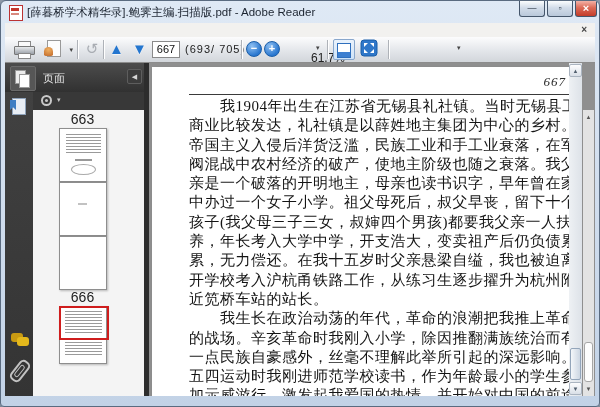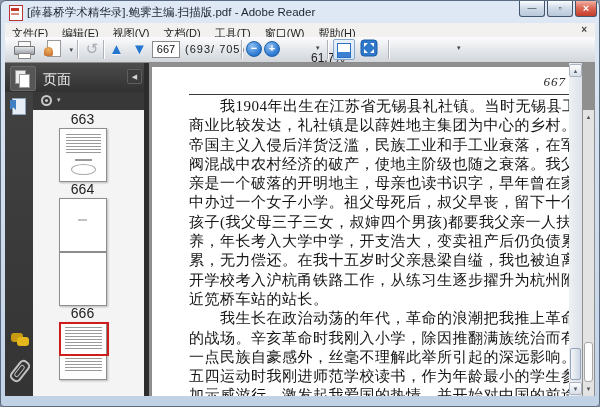--- a/index.html
+++ b/index.html
@@ -59,21 +59,21 @@
   #find-input{position:absolute;left:389px;top:4px;width:56px;height:15px;background:#fff;border:1px solid #8a8a8a;
               font-size:11px;color:#9a9a9a;line-height:15px;padding-left:4px;}
   #find-caret{position:absolute;left:452px;top:7px;font-size:7px;color:#444;}
   
   #main{position:absolute;left:4px;right:4px;top:62px;bottom:10px;background:#8f8f8f;overflow:hidden;}
   
   #panel-header{position:absolute;left:0;top:0;width:139px;height:29px;background:linear-gradient(#4c4c4c,#313131);z-index:5;}
   #pages-icon{position:absolute;left:5px;top:3px;width:24px;height:23px;background:#565656;border:1px solid #6a6a6a;border-radius:2px;}
   #pages-icon .p1{position:absolute;left:4px;top:3px;width:9px;height:12px;background:#ececec;border:1px solid #999;}
   #pages-icon .p2{position:absolute;left:8px;top:7px;width:9px;height:12px;background:#fff;border:1px solid #999;}
-  #panel-title{position:absolute;left:38px;top:8px;font-size:14px;color:#e6e6e6;}
+  #panel-title{position:absolute;left:38px;top:8px;font-size:11px;color:#e6e6e6;}
   #collapse-button{position:absolute;left:122px;top:6px;width:15px;height:15px;background:#3c3c3c;border:1px solid #5e5e5e;
                    border-radius:2px;color:#d5d5d5;font-size:7px;text-align:center;line-height:14px;box-sizing:border-box;}
   
   #navstrip{position:absolute;left:0;top:29px;width:28px;bottom:0;background:linear-gradient(#414141,#343434);z-index:4;}
   #bookmarks-icon{position:absolute;left:5px;top:6px;width:16px;height:17px;}
   #bookmarks-icon .bp{position:absolute;left:2px;top:0;width:12px;height:15px;background:#e8eef5;border:1px solid #8fa3bb;}
   #bookmarks-icon .br{position:absolute;left:0px;top:2px;width:6px;height:10px;background:#3f7fc4;clip-path:polygon(0 0,100% 0,100% 100%,50% 72%,0 100%);}
   #comments-icon{position:absolute;left:6px;bottom:46px;width:18px;height:17px;}
   #comments-icon .c1{position:absolute;left:0;top:0;width:12px;height:9px;background:#c89a12;border-radius:3px;}
   #comments-icon .c1::after{content:"";position:absolute;left:2px;bottom:-3px;border:3px solid transparent;border-top-color:#c89a12;}
@@ -127,21 +127,20 @@
 
   <div id="titlebar">
     <div id="app-icon"></div>
     <div id="title-text">[薛暮桥学术精华录].鲍霁主编.扫描版.pdf - Adobe Reader</div>
     <div class="winbtn" id="btn-min">—</div>
     <div class="winbtn" id="btn-max">▫</div>
     <div class="winbtn" id="btn-close">×</div>
   </div>
 
   <div id="menubar">
-    <span><span class="menu-item">文件(F)</span><span class="menu-item">编辑(E)</span><span class="menu-item">视图(V)</span><span class="menu-item">文档(D)</span><span class="menu-item">工具(T)</span><span class="menu-item">窗口(W)</span><span class="menu-item">帮助(H)</span></span>
     <span id="menubar-close">×</span>
   </div>
 
   <div id="toolbar">
     <div class="tbtn" id="print-icon">
       <div class="printer">
           <div class="pp"></div>
           <div class="pb"></div>
           <div class="pt"></div>
         </div>
@@ -214,21 +213,20 @@
     </div>
 
     <div id="thumb-panel">
       <div id="thumb-list">
           <div class="thumb-label">663</div>
           <div class="thumb sz">
             <div class="tlines t-top"></div>
             <div class="t-mid"></div>
             <div class="t-oval"></div>
           </div>
-          <div class="thumb-label">664</div>
           <div class="thumb sz">
             <div class="marks"></div>
           </div>
           <div class="thumb sz"></div>
           <div class="thumb-label">666</div>
           <div class="thumb szb">
             <div class="tlines t-p1"></div>
             <div class="tlines t-p2"></div>
             <div class="redbox"></div>
           </div>

